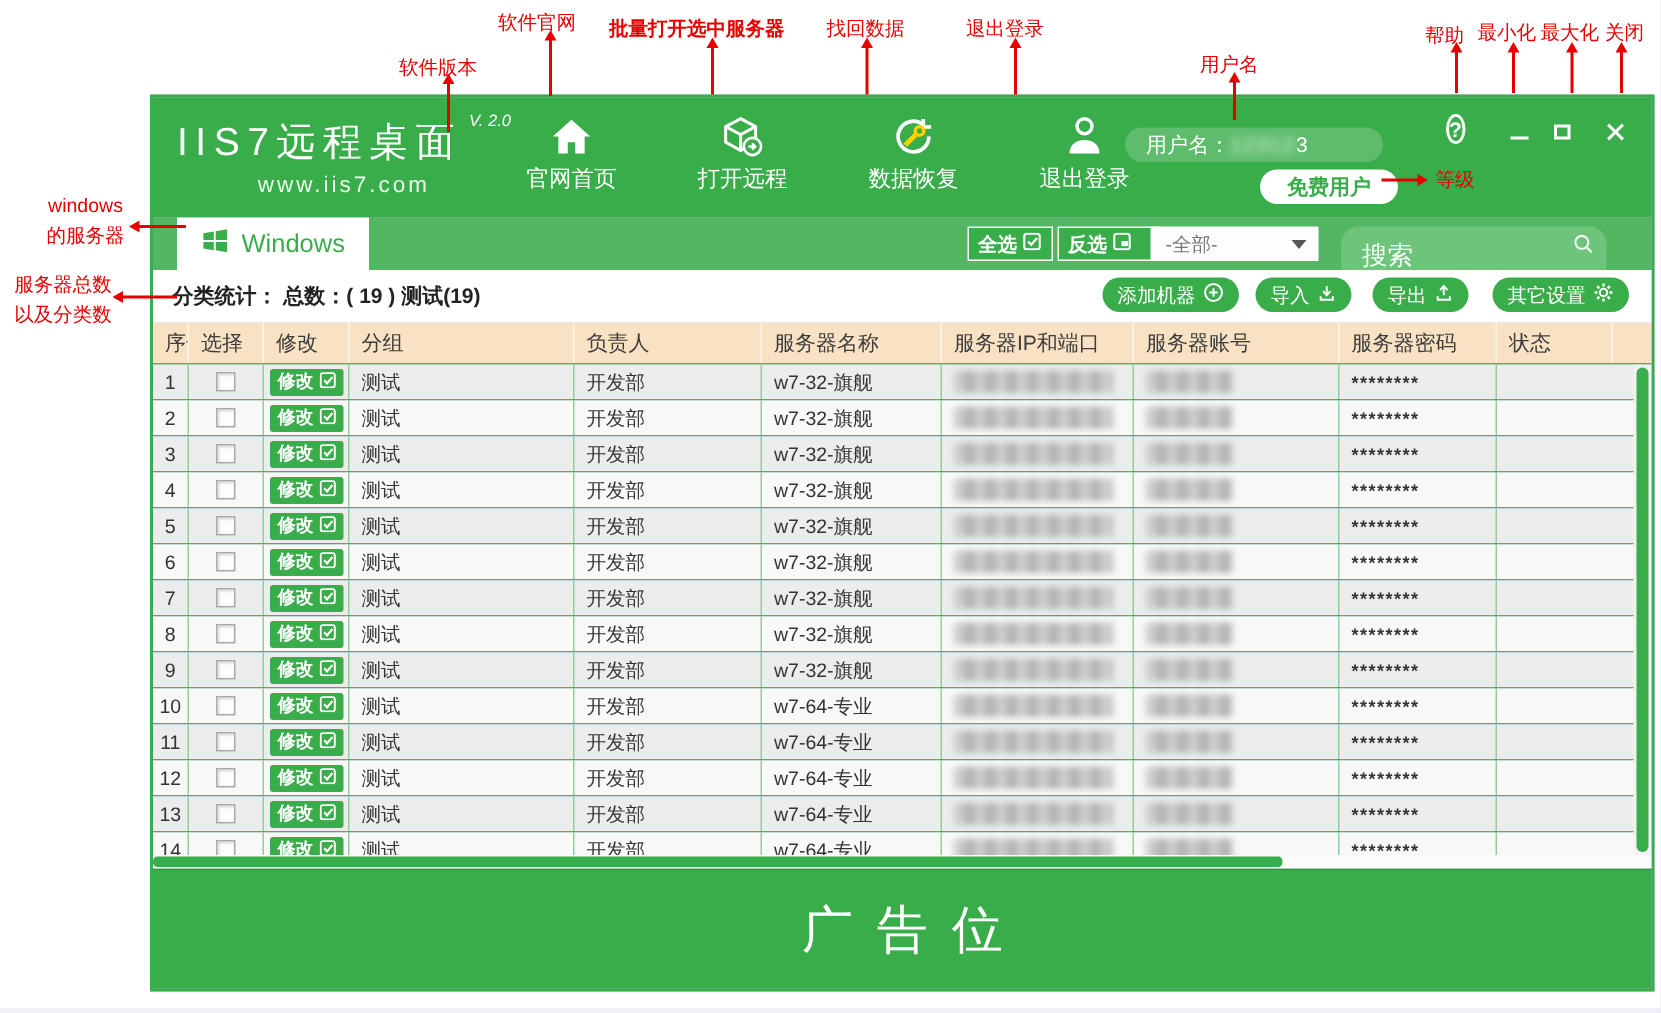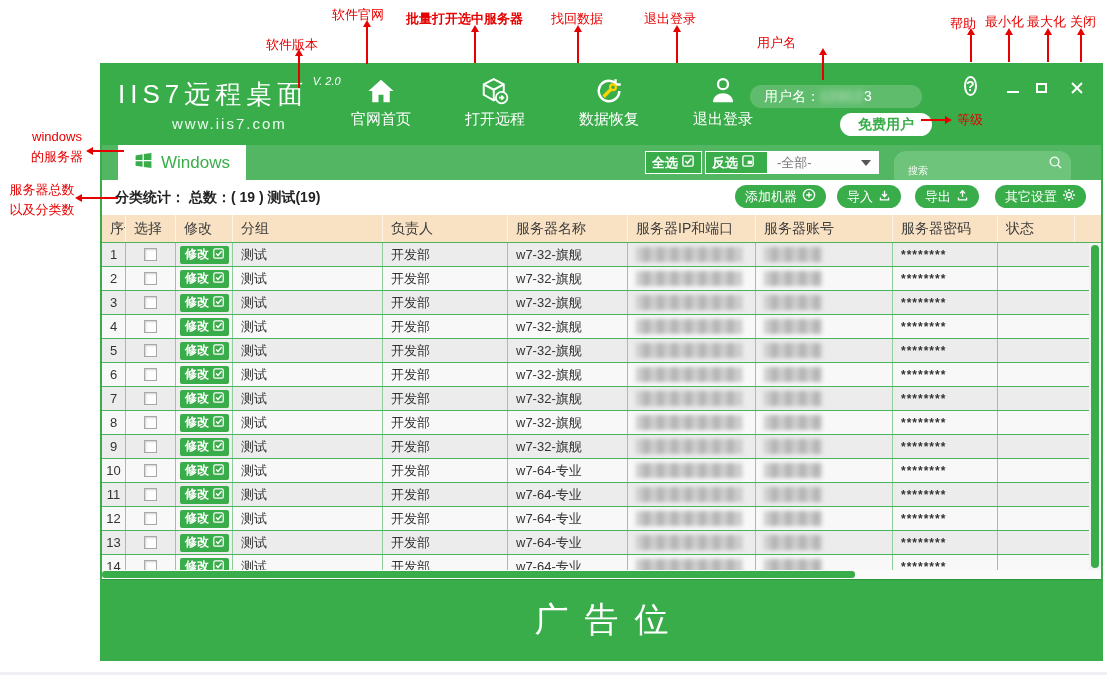--- a/index.html
+++ b/index.html
@@ -56,21 +56,21 @@
                  display:flex; align-items:center; justify-content:center; gap:8px;
                  color:#3aad4b; font-size:17px; cursor:pointer; }
   .selbtn { position:absolute; top:6px; height:23px; background:#3aad4b; border:1px solid #fff;
             color:#fff; font-size:13px; font-weight:bold; display:flex; align-items:center;
             gap:4px; padding:0 6px; cursor:pointer; }
   .grp-dd { position:absolute; left:665px; top:6px; width:112px; height:23px; background:#fdfdfd;
             color:#777; font-size:13px; line-height:23px; padding-left:10px; cursor:pointer; }
   .grp-dd .caret { position:absolute; right:8px; top:9px; border:5px solid transparent;
             border-top:6px solid #555; }
   .searchbox { position:absolute; left:792px; top:6px; width:177px; height:39px; background:#6fc47c;
-            border:none; border-radius:12px; color:#fff; font-size:10px; padding:0 30px 0 14px; outline:none; }
+            border:none; border-radius:12px; color:#fff; font-size:17px; padding:0 30px 0 14px; outline:none; }
   .searchbox::placeholder { color:rgba(255,255,255,.95); }
   .search-ic { position:absolute; left:946px; top:10px; }
 
   
   .stats { position:relative; height:35px; background:#fff; flex:none; }
   .stats-text { position:absolute; left:13px; top:9px; font-size:14px; font-weight:bold; color:#222; }
   .pillbtn { position:absolute; top:5px; height:23px; background:#3aad4b; border-radius:12px;
              color:#fff; font-size:13px; display:flex; align-items:center; gap:5px;
              padding:0 10px; cursor:pointer; }
 
@@ -123,21 +123,21 @@
       <div class="ann-label" style="left: 266px; top: 36px;">软件版本</div>
       <div class="va" style="left: 298px; top: 51px; height: 37px;"></div>
       <div class="ann-label" style="left: 332px; top: 6px;">软件官网</div>
       <div class="va" style="left: 366px; top: 22px; height: 42px;"></div>
       <div class="ann-label" style="left: 406px; top: 10px; font-weight: bold;">批量打开选中服务器</div>
       <div class="va" style="left: 474px; top: 27px; height: 36px;"></div>
       <div class="ann-label" style="left: 551px; top: 10px;">找回数据</div>
       <div class="va" style="left: 577px; top: 27px; height: 36px;"></div>
       <div class="ann-label" style="left: 644px; top: 10px;">退出登录</div>
       <div class="va" style="left: 676px; top: 27px; height: 36px;"></div>
-      <div class="ann-label" style="left: 757px; top: 34px;">用户名</div>
+      <div class="ann-label" style="left: 800px; top: 34px;">用户名</div>
       <div class="va" style="left: 822px; top: 50px; height: 30px;"></div>
       <div class="ann-label" style="left: 950px; top: 15px;">帮助</div>
       <div class="va" style="left: 970px; top: 30px; height: 32px;"></div>
       <div class="ann-label" style="left: 985px; top: 13px;">最小化</div>
       <div class="va" style="left: 1008px; top: 30px; height: 32px;"></div>
       <div class="ann-label" style="left: 1027px; top: 13px;">最大化</div>
       <div class="va" style="left: 1047px; top: 30px; height: 32px;"></div>
       <div class="ann-label" style="left: 1070px; top: 13px;">关闭</div>
       <div class="va" style="left: 1080px; top: 30px; height: 32px;"></div>
       <div class="ann-block" style="left: 18px; top: 127px;">

